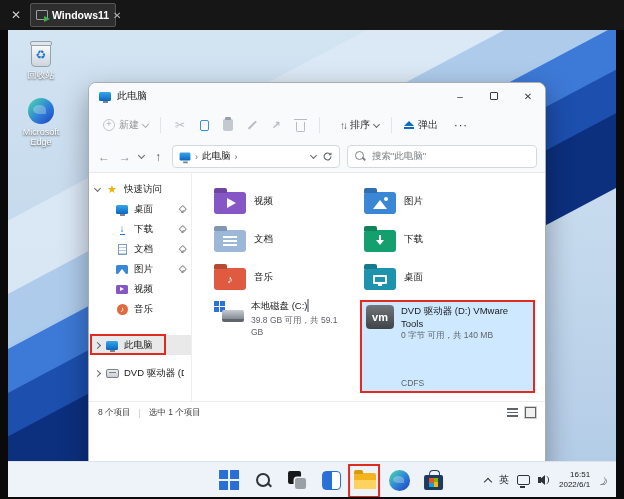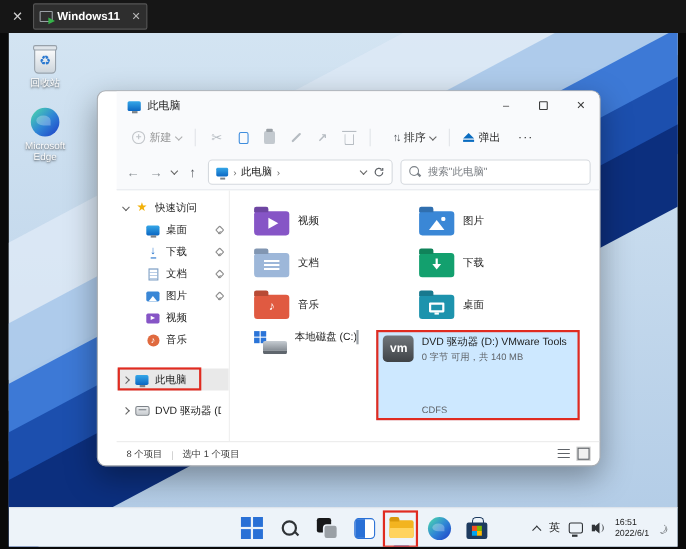--- a/index.html
+++ b/index.html
@@ -3,21 +3,21 @@
 <meta charset="utf-8">
 <style>
   * { margin:0; padding:0; box-sizing:border-box; }
   html,body { width:624px; height:499px; background:#000; overflow:hidden;
     font-family:"Liberation Sans","DejaVu Sans",sans-serif; }
   #root { position:relative; width:624px; height:499px; background:#0a0a0a; }
 
   
   #vmbar { position:absolute; left:0; top:0; width:624px; height:30px; background:#161616; display:flex; align-items:center; }
   .vm-close { color:#cfcfcf; font-size:12px; margin-left:8px; width:16px; text-align:center; }
-  .vm-tab { margin-left:6px; height:24px; width:104px; background:#2e2e2e; border:1px solid #555; border-radius:2px; display:flex; align-items:center; padding:0 5px; gap:4px; }
+  .vm-tab { margin-left:6px; height:24px; width:86px; background:#2e2e2e; border:1px solid #555; border-radius:2px; display:flex; align-items:center; padding:0 5px; gap:4px; }
   .vm-tab-icon { position:relative; width:12px; height:10px; border:1.5px solid #9aa0a6; border-radius:1px; flex:none; }
   .vm-tab-icon::after { content:""; position:absolute; right:-3px; bottom:-3px; width:0; height:0; border-left:6px solid #36b34a; border-top:3.5px solid transparent; border-bottom:3.5px solid transparent; }
   .vm-tab-label { color:#fff; font-size:10.5px; font-weight:bold; white-space:nowrap; }
   .vm-tab-close { color:#b9b9b9; font-size:10px; margin-left:auto; }
 
   
   #vmscreen { position:absolute; left:8px; top:30px; width:608px; height:467px; overflow:hidden;
     background:linear-gradient(180deg,#d3e4f2 0%,#c3d8ec 50%,#b1cbe6 100%); }
   .ribbon { position:absolute; left:-120px; width:1100px; transform:rotate(-28deg); transform-origin:0 100%; }
   .rb1 { bottom:88px;  height:110px; background:#dde9f6; opacity:.85; }
@@ -29,21 +29,21 @@
   
   .dicon { position:absolute; width:58px; display:flex; flex-direction:column; align-items:center; gap:3px; }
   .dicon .dlabel { font-size:9px; color:#fff; text-shadow:0 1px 2px rgba(0,0,0,.75); text-align:center; line-height:1.15; }
   .bin { width:20px; height:24px; position:relative; background:linear-gradient(180deg,#fdfdfd,#cdd5dc); border:1px solid #97a1aa; border-radius:2px 2px 4px 4px; display:flex; align-items:center; justify-content:center; }
   .bin::before { content:""; position:absolute; top:-3px; left:-2px; right:-2px; height:3px; background:#dfe5ea; border:1px solid #97a1aa; border-radius:2px; }
   .bin .rec { color:#2a78d0; font-size:12px; line-height:1; }
   .edge-logo { width:26px; height:26px; border-radius:50%; background:linear-gradient(135deg,#49d0b0 8%,#2f85d6 52%,#2149c9 92%); position:relative; }
   .edge-logo::after { content:""; position:absolute; left:5px; top:7px; width:13px; height:9px; border-radius:50% 50% 0 50%; background:rgba(255,255,255,.28); }
 
   
-  #explorer { position:absolute; left:80px; top:52px; width:458px; height:342px; background:#fff; border:1px solid #a9adb2; border-radius:8px; box-shadow:0 10px 28px rgba(0,0,0,.35); overflow:hidden; font-size:9.5px; color:#1b1b1b;padding-left:17px; }
+  #explorer { position:absolute; left:80px; top:52px; width:458px; height:416px; background:#fff; border:1px solid #a9adb2; border-radius:8px; box-shadow:0 10px 28px rgba(0,0,0,.35); overflow:hidden; font-size:9.5px; color:#1b1b1b; }
   .titlebar { height:26px; display:flex; align-items:center; padding-left:10px; background:#f9fafc; }
   .title-label { font-size:10px; margin-left:6px; }
   .win-controls { margin-left:auto; display:flex; height:100%; }
   .wc { width:34px; height:100%; display:flex; align-items:center; justify-content:center; color:#3c3c3c; font-size:10px; }
   .wc-max i { display:block; width:8px; height:8px; border:1.1px solid #3c3c3c; border-radius:1px; }
 
   .toolbar { height:32px; display:flex; align-items:center; padding:0 10px; gap:2px; background:#f9fafc; }
   .tb-btn { display:flex; align-items:center; gap:4px; padding:0 4px; height:24px; border-radius:4px; }
   .tb-btn .lbl { font-size:10px; color:#2b2b2b; }
   .tb-new { opacity:.5; }
@@ -178,21 +178,21 @@
 
   .tb-tray { position:absolute; right:8px; top:0; height:36px; display:flex; align-items:center; gap:8px; }
   .chev-up { width:6px; height:6px; border-left:1.4px solid #2f3337; border-top:1.4px solid #2f3337; transform:rotate(45deg); margin-top:3px; }
   .ime { font-size:10px; color:#1b1b1b; }
   .tr-net { position:relative; width:13px; height:10px; border:1.5px solid #2f3337; border-radius:2px; }
   .tr-net::after { content:""; position:absolute; left:2.5px; bottom:-3.5px; width:5px; height:1.7px; background:#2f3337; }
   .tr-spk { position:relative; width:13px; height:12px; }
   .tr-spk::before { content:""; position:absolute; left:0; top:3px; width:3px; height:6px; background:#2f3337; }
   .tr-spk i { position:absolute; left:1px; top:1px; width:0; height:0; border-right:6px solid #2f3337; border-top:5px solid transparent; border-bottom:5px solid transparent; }
   .tr-spk::after { content:""; position:absolute; right:2px; top:2px; width:6px; height:8px; border-right:1.6px solid #2f3337; border-radius:50%; }
-  .clock { text-align:left; font-size:8px; color:#1b1b1b; line-height:1.25; }
+  .clock { text-align:right; font-size:8px; color:#1b1b1b; line-height:1.25; }
   .moon { font-size:11px; color:#2f3337; transform:rotate(210deg); display:inline-block; }
 </style>
 </head>
 <body>
 
 <div id="root">
 
   <div id="vmbar">
     <span class="vm-close">✕</span>
     <div class="vm-tab">
@@ -407,20 +407,21 @@
 
           <div class="drives">
             <div class="drive-tile">
               <span class="ic-hdd">
                   <span class="winlogo"></span>
                   <span class="hdd-body"></span>
                 </span>
               <span>
                 <span class="drive-name">本地磁盘 (C:)</span>
                 <span class="bar"><span class="bar-fill" style="width:33%"></span></span>
+                <span class="drive-cap" style="display:block;">39.8 GB 可用，共 59.1 GB</span>
               </span>
             </div>
             <div class="dvd-tile">
               <span class="ic-vm">vm</span>
               <span>
                 <span class="drive-name">DVD 驱动器 (D:) VMware Tools</span>
                 <span class="dvd-line2" style="display:block;">0 字节 可用，共 140 MB</span>
                 <span class="dvd-line3" style="display:block;margin-top:36px;">CDFS</span>
               </span>
             </div>

